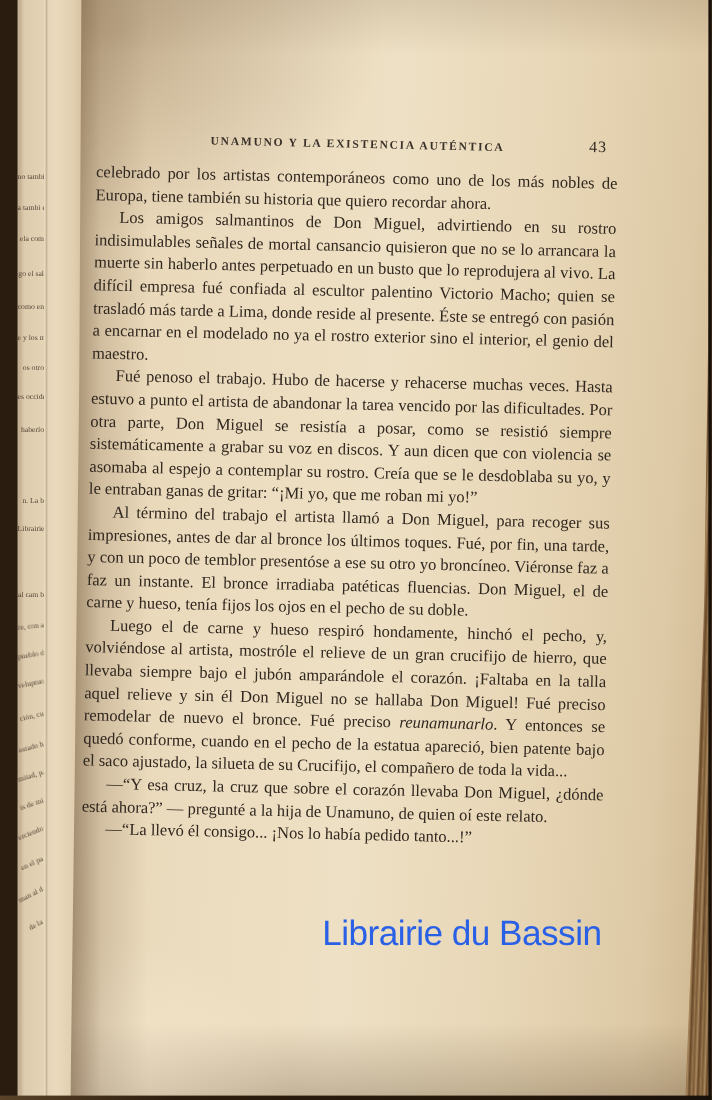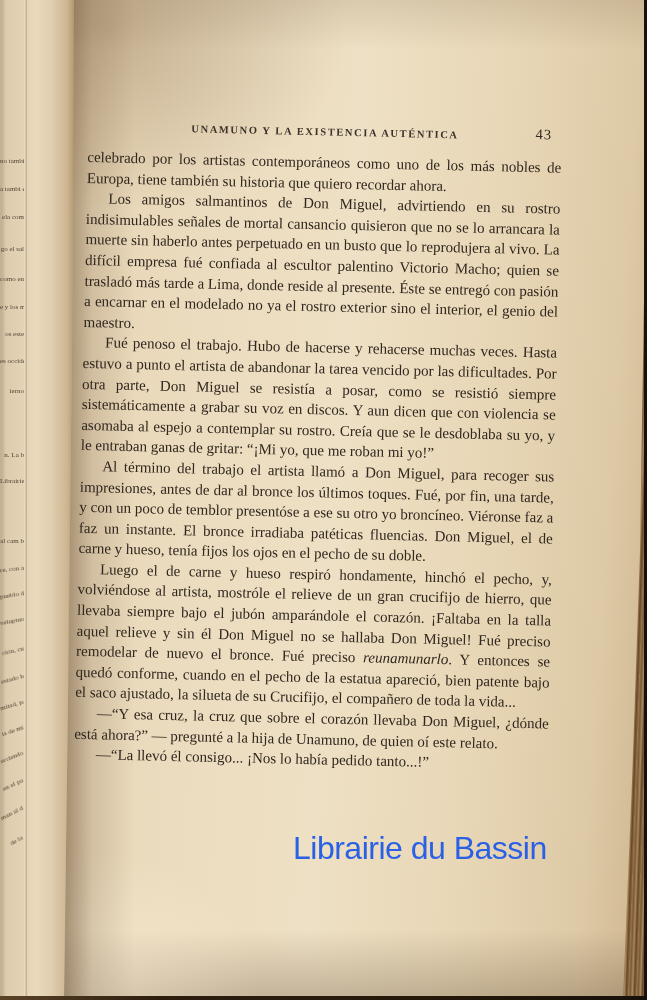--- a/index.html
+++ b/index.html
@@ -6,21 +6,21 @@
   body{width:647px;height:1000px;background:#241a11;}
 
   .photo{
     position:relative;width:647px;height:1000px;overflow:hidden;
     background:#2a1d10;
     font-family:"Liberation Serif", serif;
   }
 
   
   .left-stack{
-    position:absolute;left:0;top:0;width:78px;height:100%;z-index:1;
+    position:absolute;left:16px;top:0;width:78px;height:100%;z-index:1;
     background:
       linear-gradient(90deg, rgba(90,65,40,.18) 0 2px, rgba(90,65,40,0) 6px),
       linear-gradient(90deg,#dcc9ab 0%,#e3d2b4 28%,#ead9bc 46%,#e0ceaf 66%,#cdb692 86%,#ab9168 97%,#8f7650 100%);
   }
   .page-edge-line{
     position:absolute;left:24px;top:0;width:3px;height:100%;
     background:linear-gradient(90deg,rgba(255,245,225,.5),rgba(110,85,55,.35));
   }
   .frag{
     position:absolute;left:0;width:24px;text-align:right;
@@ -94,23 +94,23 @@
 <div class="photo">
 
   <div class="left-stack">
     <div class="page-edge-line"></div>
     <div class="frag" style="top:158px">no tambi</div>
     <div class="frag" style="top:186px">a tambi est</div>
     <div class="frag" style="top:214px">ela com</div>
     <div class="frag" style="top:246px">go el sal</div>
     <div class="frag" style="top:276px">como en</div>
     <div class="frag" style="top:304px">e y los ma</div>
-    <div class="frag" style="top:331px">os este</div>
+    <div class="frag" style="top:331px">os otro</div>
     <div class="frag" style="top:358px">es occiden</div>
-    <div class="frag" style="top:388px">ierno</div>
+    <div class="frag" style="top:388px">haberlo</div>
     <div class="frag" style="top:452px">n. La b</div>
     <div class="frag" style="top:478px">Librairie</div>
     <div class="frag" style="top:538px">al cam b</div>
     <div class="frag" style="top:566px;transform:rotate(-6deg)">re, con a</div>
     <div class="frag" style="top:592px;transform:rotate(-9deg)">pueblo d</div>
     <div class="frag" style="top:618px;transform:rotate(-11deg)">veluptuos</div>
     <div class="frag" style="top:648px;transform:rotate(-13deg)">ción, cu</div>
     <div class="frag" style="top:676px;transform:rotate(-15deg)">estado h</div>
     <div class="frag" style="top:702px;transform:rotate(-17deg)">mitad, par</div>
     <div class="frag" style="top:728px;transform:rotate(-19deg)">is de mi</div>

